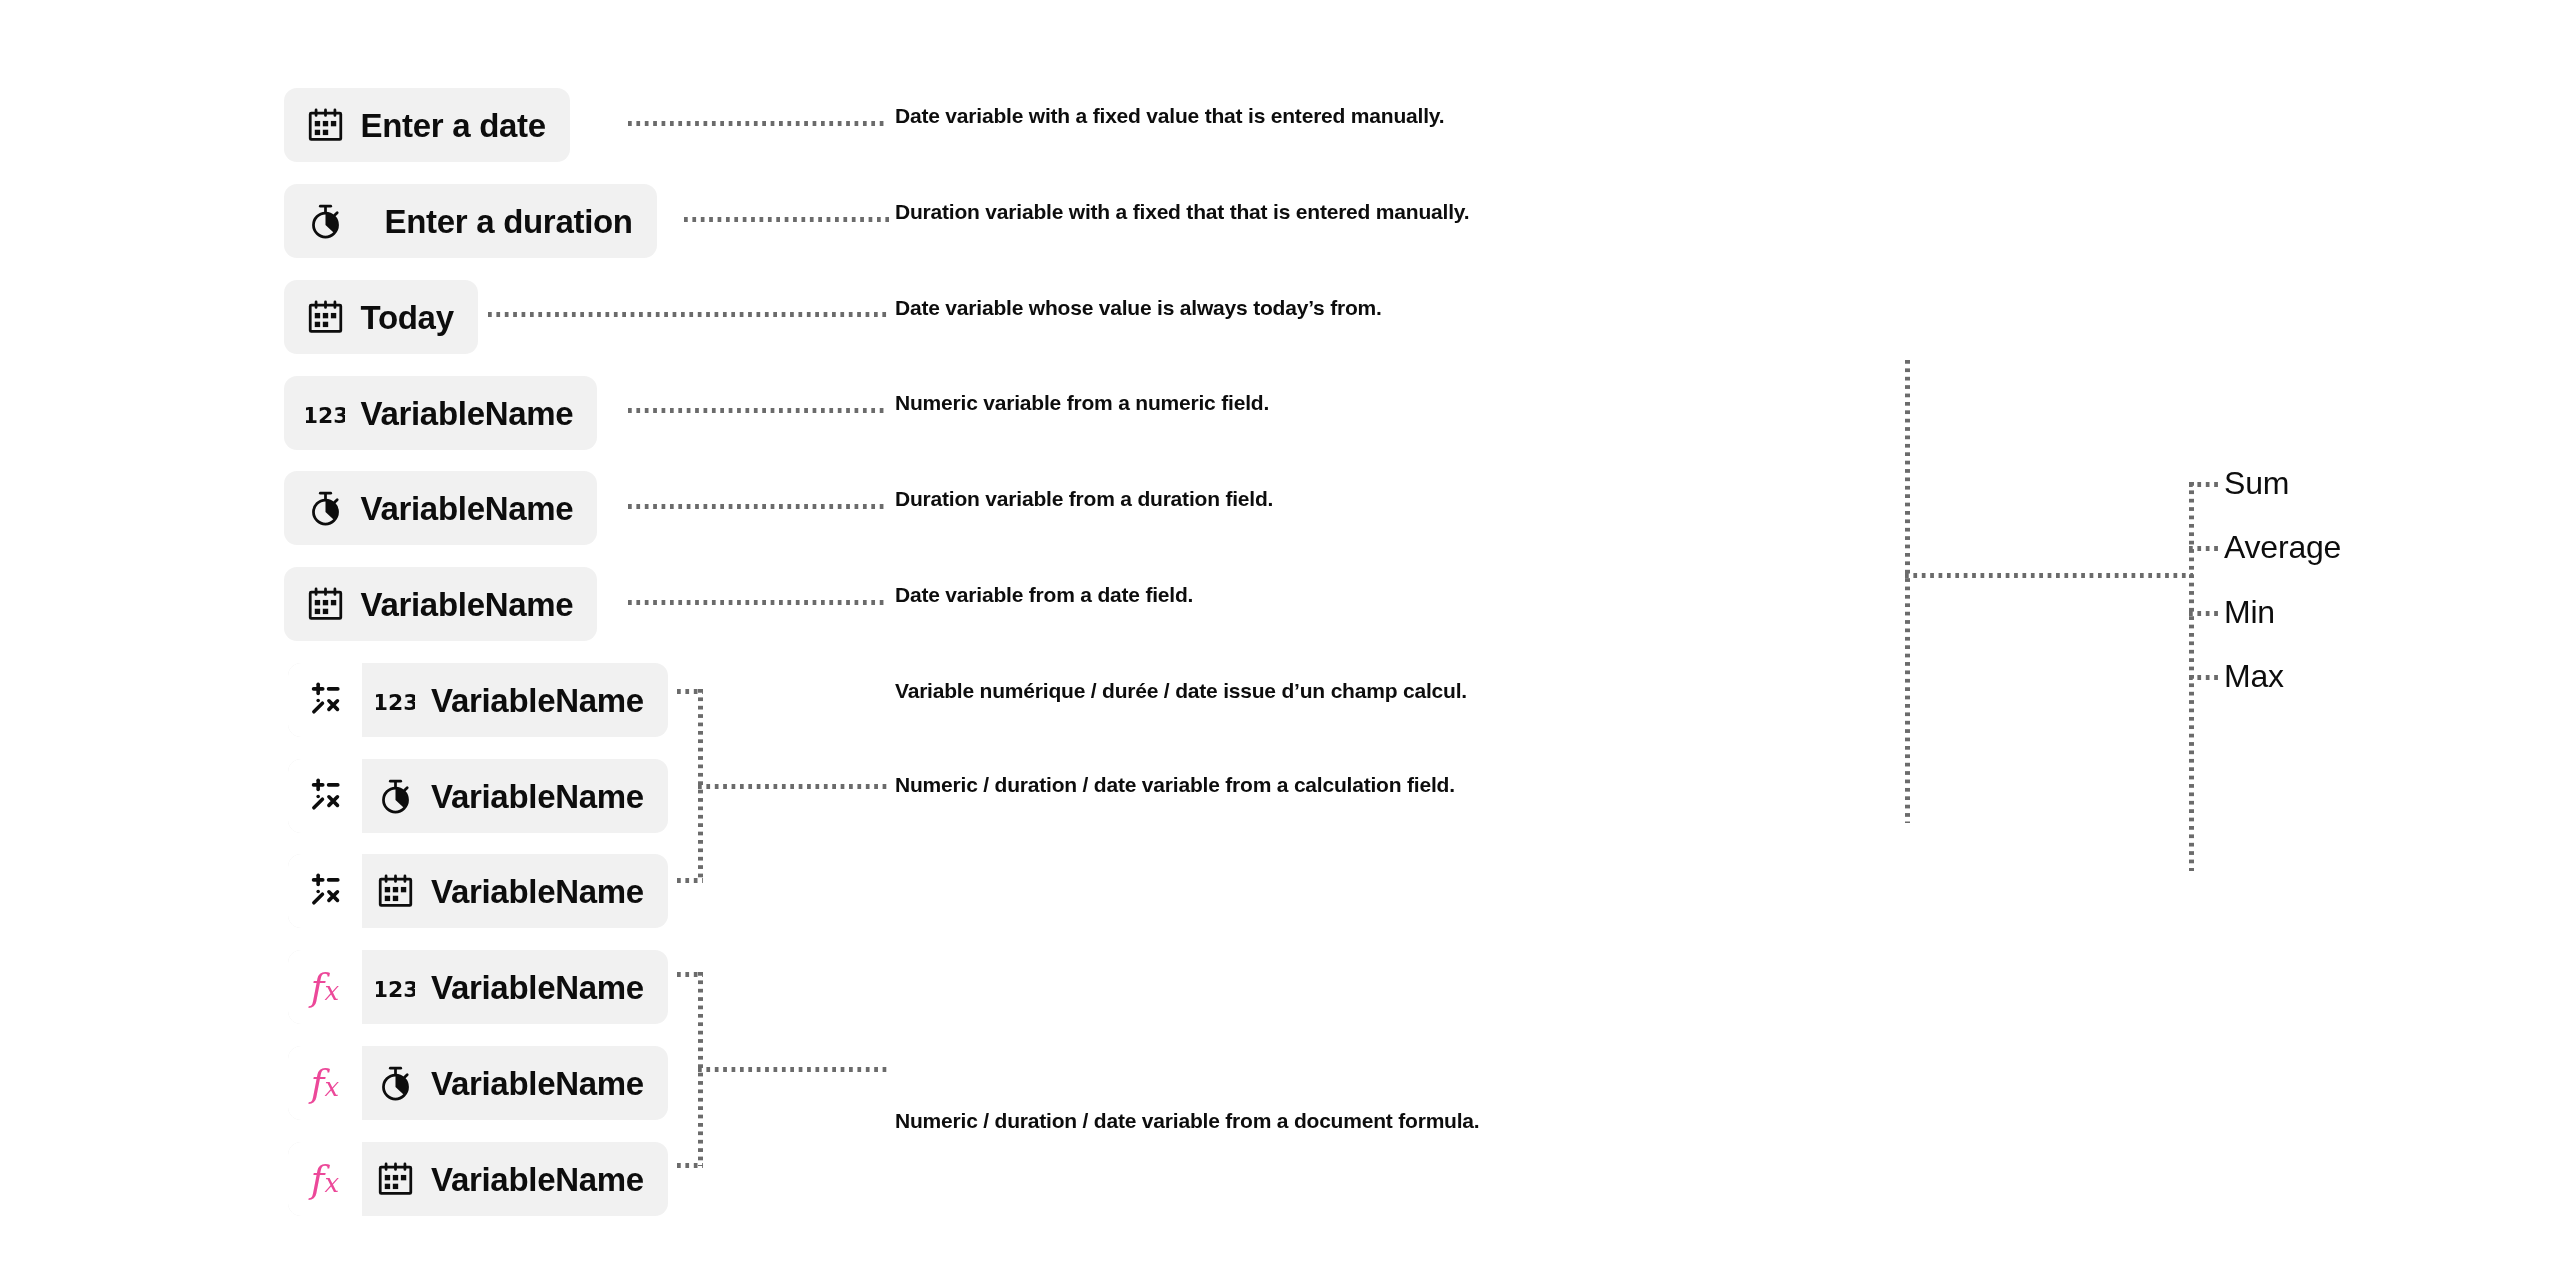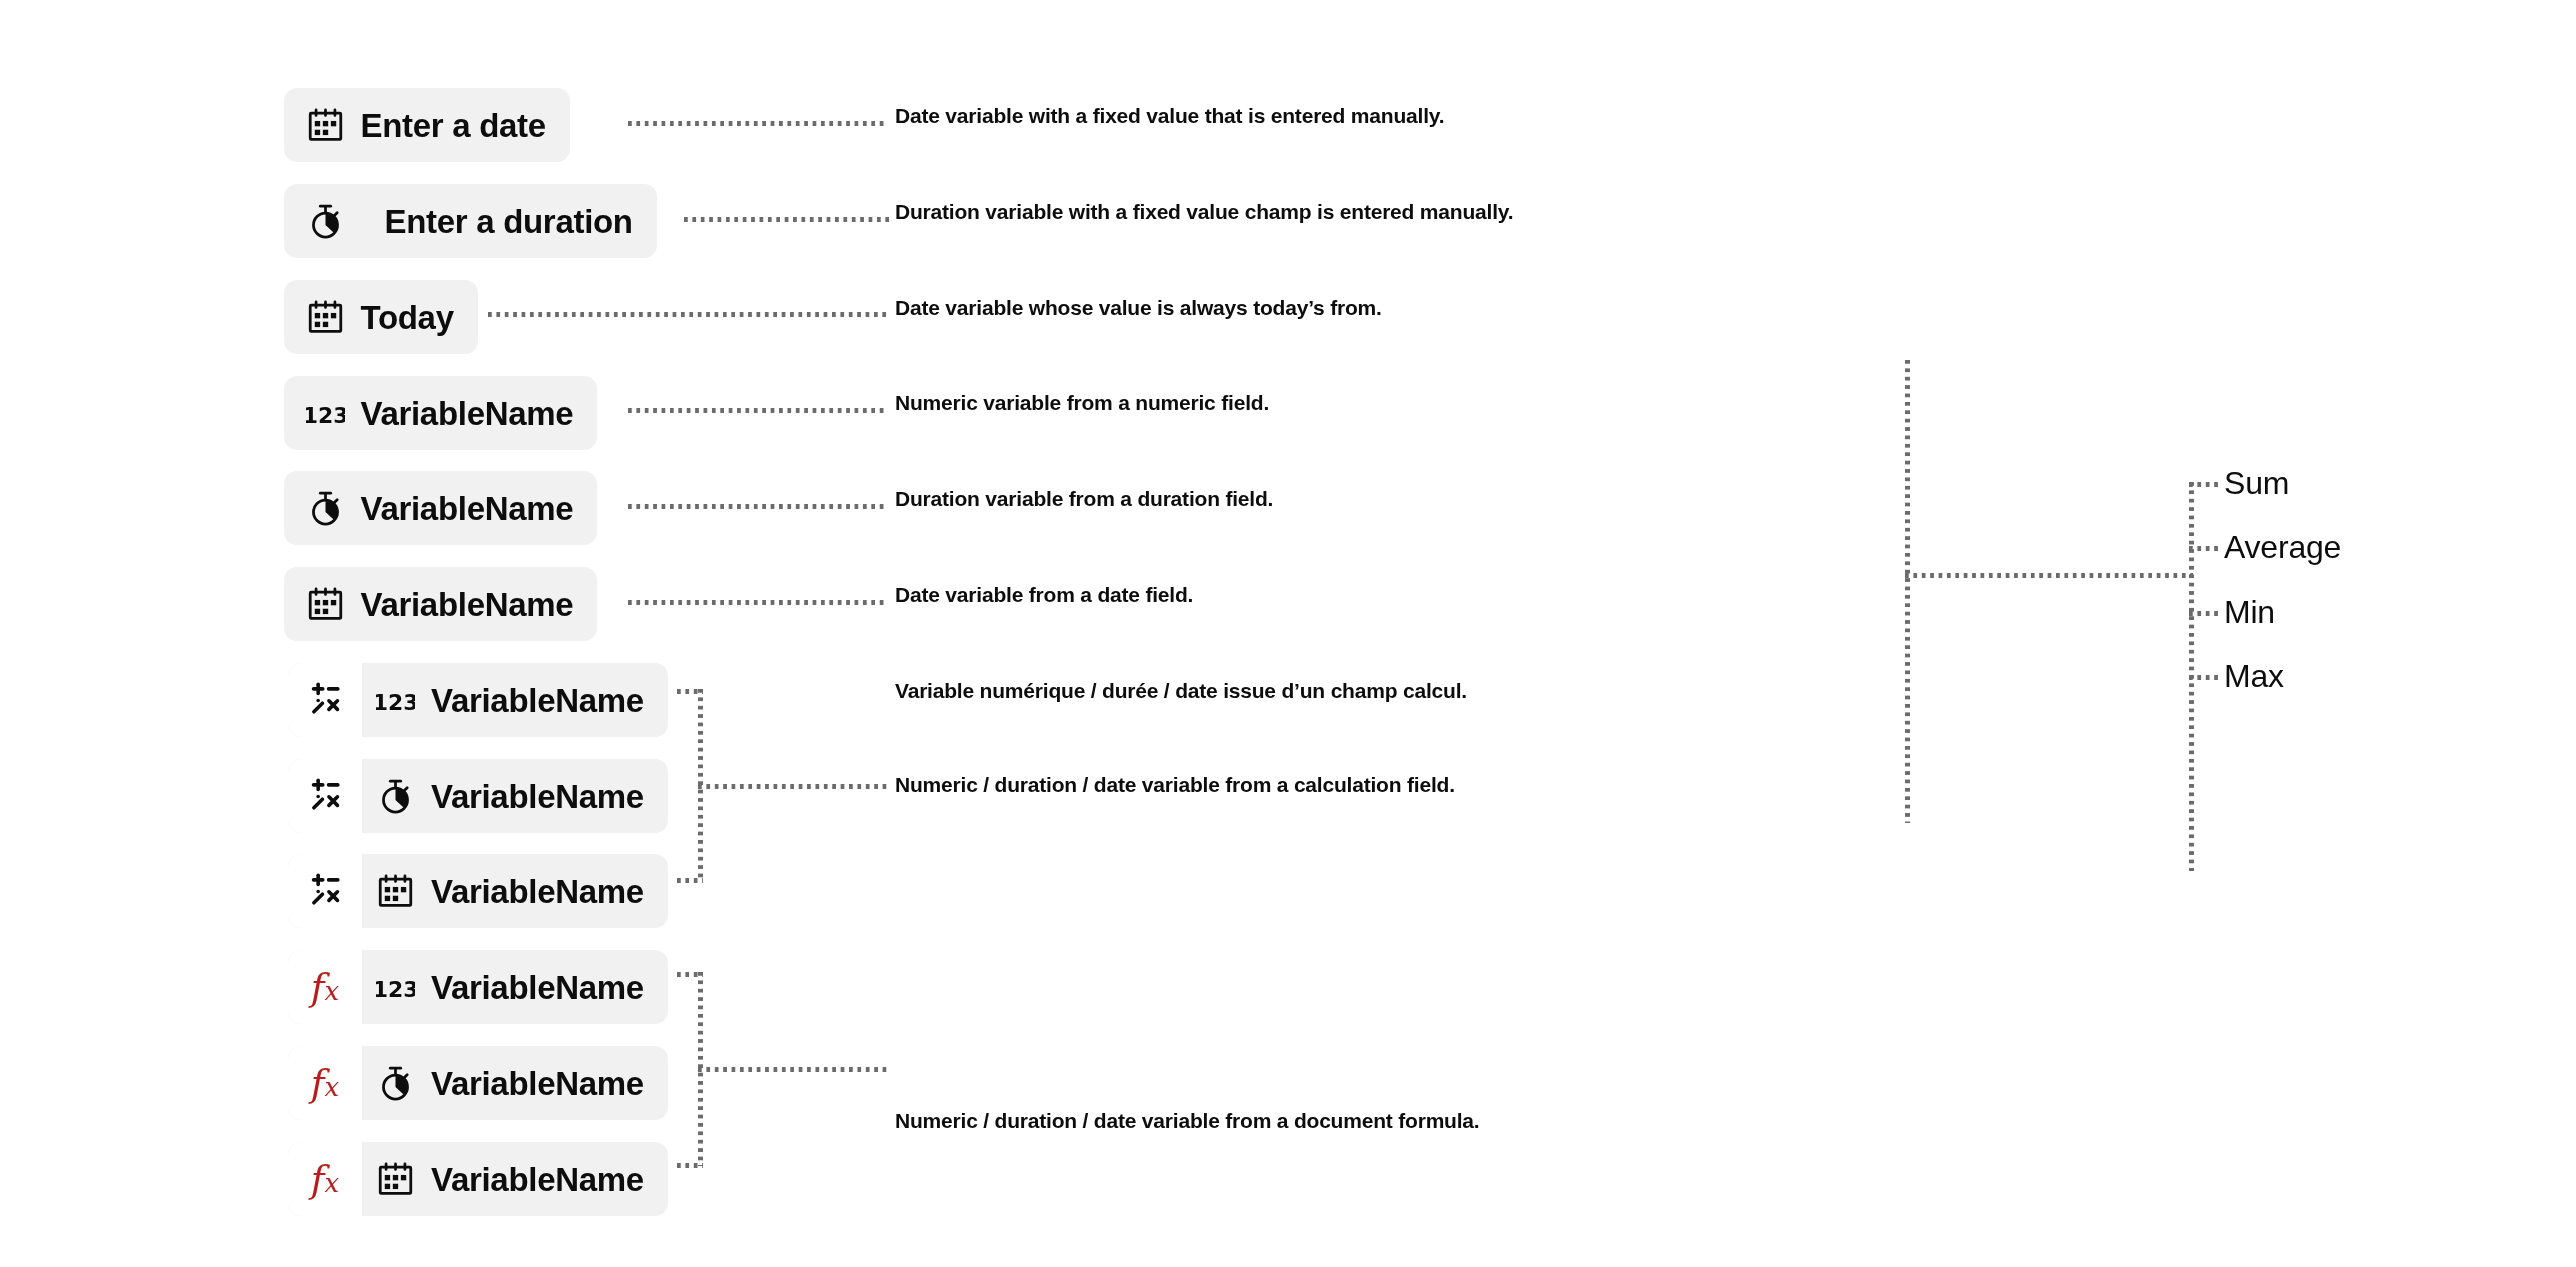--- a/index.html
+++ b/index.html
@@ -100,21 +100,21 @@
     color: #0d0d0d;
     letter-spacing: -0.2px;
     white-space: nowrap;
     line-height: 1;
   }
 
   .fx-glyph {
     font-family: "DejaVu Serif", serif;
     font-style: italic;
     font-size: 37px;
-    color: #b91c1c;
+    color: #ec4899;
     line-height: 1;
   }
   .fx-glyph .sub {
     font-size: 26px;
   }
 </style>
 </head>
 <body>
 
 <div id="canvas">
@@ -142,21 +142,21 @@
         <circle cx="12" cy="14.2" r="7.4"></circle>
         <path d="M12 3.1v2.9" stroke-linecap="round"></path>
         <path d="M8.8 2.6h6.4" stroke-linecap="round"></path>
         <path d="M17.6 8.2l1.6-1.6" stroke-linecap="round"></path>
         <path d="M12 14.2 L12 7.2 A7 7 0 0 1 17.1 18.9 Z" fill="#0d0d0d" stroke="none"></path>
       </svg>
     </span>
     <span class="chip-label">Enter a duration</span>
   </div>
   <div class="leader" style="left:684px; top:217px; width:205px;"></div>
-  <div class="desc" style="left:895px; top:201px;">Duration variable with a fixed value champ is entered manually.</div>
+  <div class="desc" style="left:895px; top:201px;">Duration variable with a fixed that that is entered manually.</div>
 
   <div class="chip" style="left:284px; top:280px;">
     <span class="type-icon">
       <svg width="39" height="39" viewBox="0 0 24 24" fill="none" stroke="#0d0d0d" stroke-width="1.7">
         <rect x="2.6" y="4.4" width="18.8" height="16.2" rx="0.6"></rect>
         <path d="M6.2 2.4v3.4M12 2.4v3.4M17.8 2.4v3.4" stroke-linecap="round"></path>
         <rect x="5.4" y="9.2" width="3.3" height="3.3" fill="#0d0d0d" stroke="none"></rect>
         <rect x="10.35" y="9.2" width="3.3" height="3.3" fill="#0d0d0d" stroke="none"></rect>
         <rect x="15.3" y="9.2" width="3.3" height="3.3" fill="#0d0d0d" stroke="none"></rect>
         <rect x="5.4" y="14.6" width="3.3" height="3.3" fill="#0d0d0d" stroke="none"></rect>

